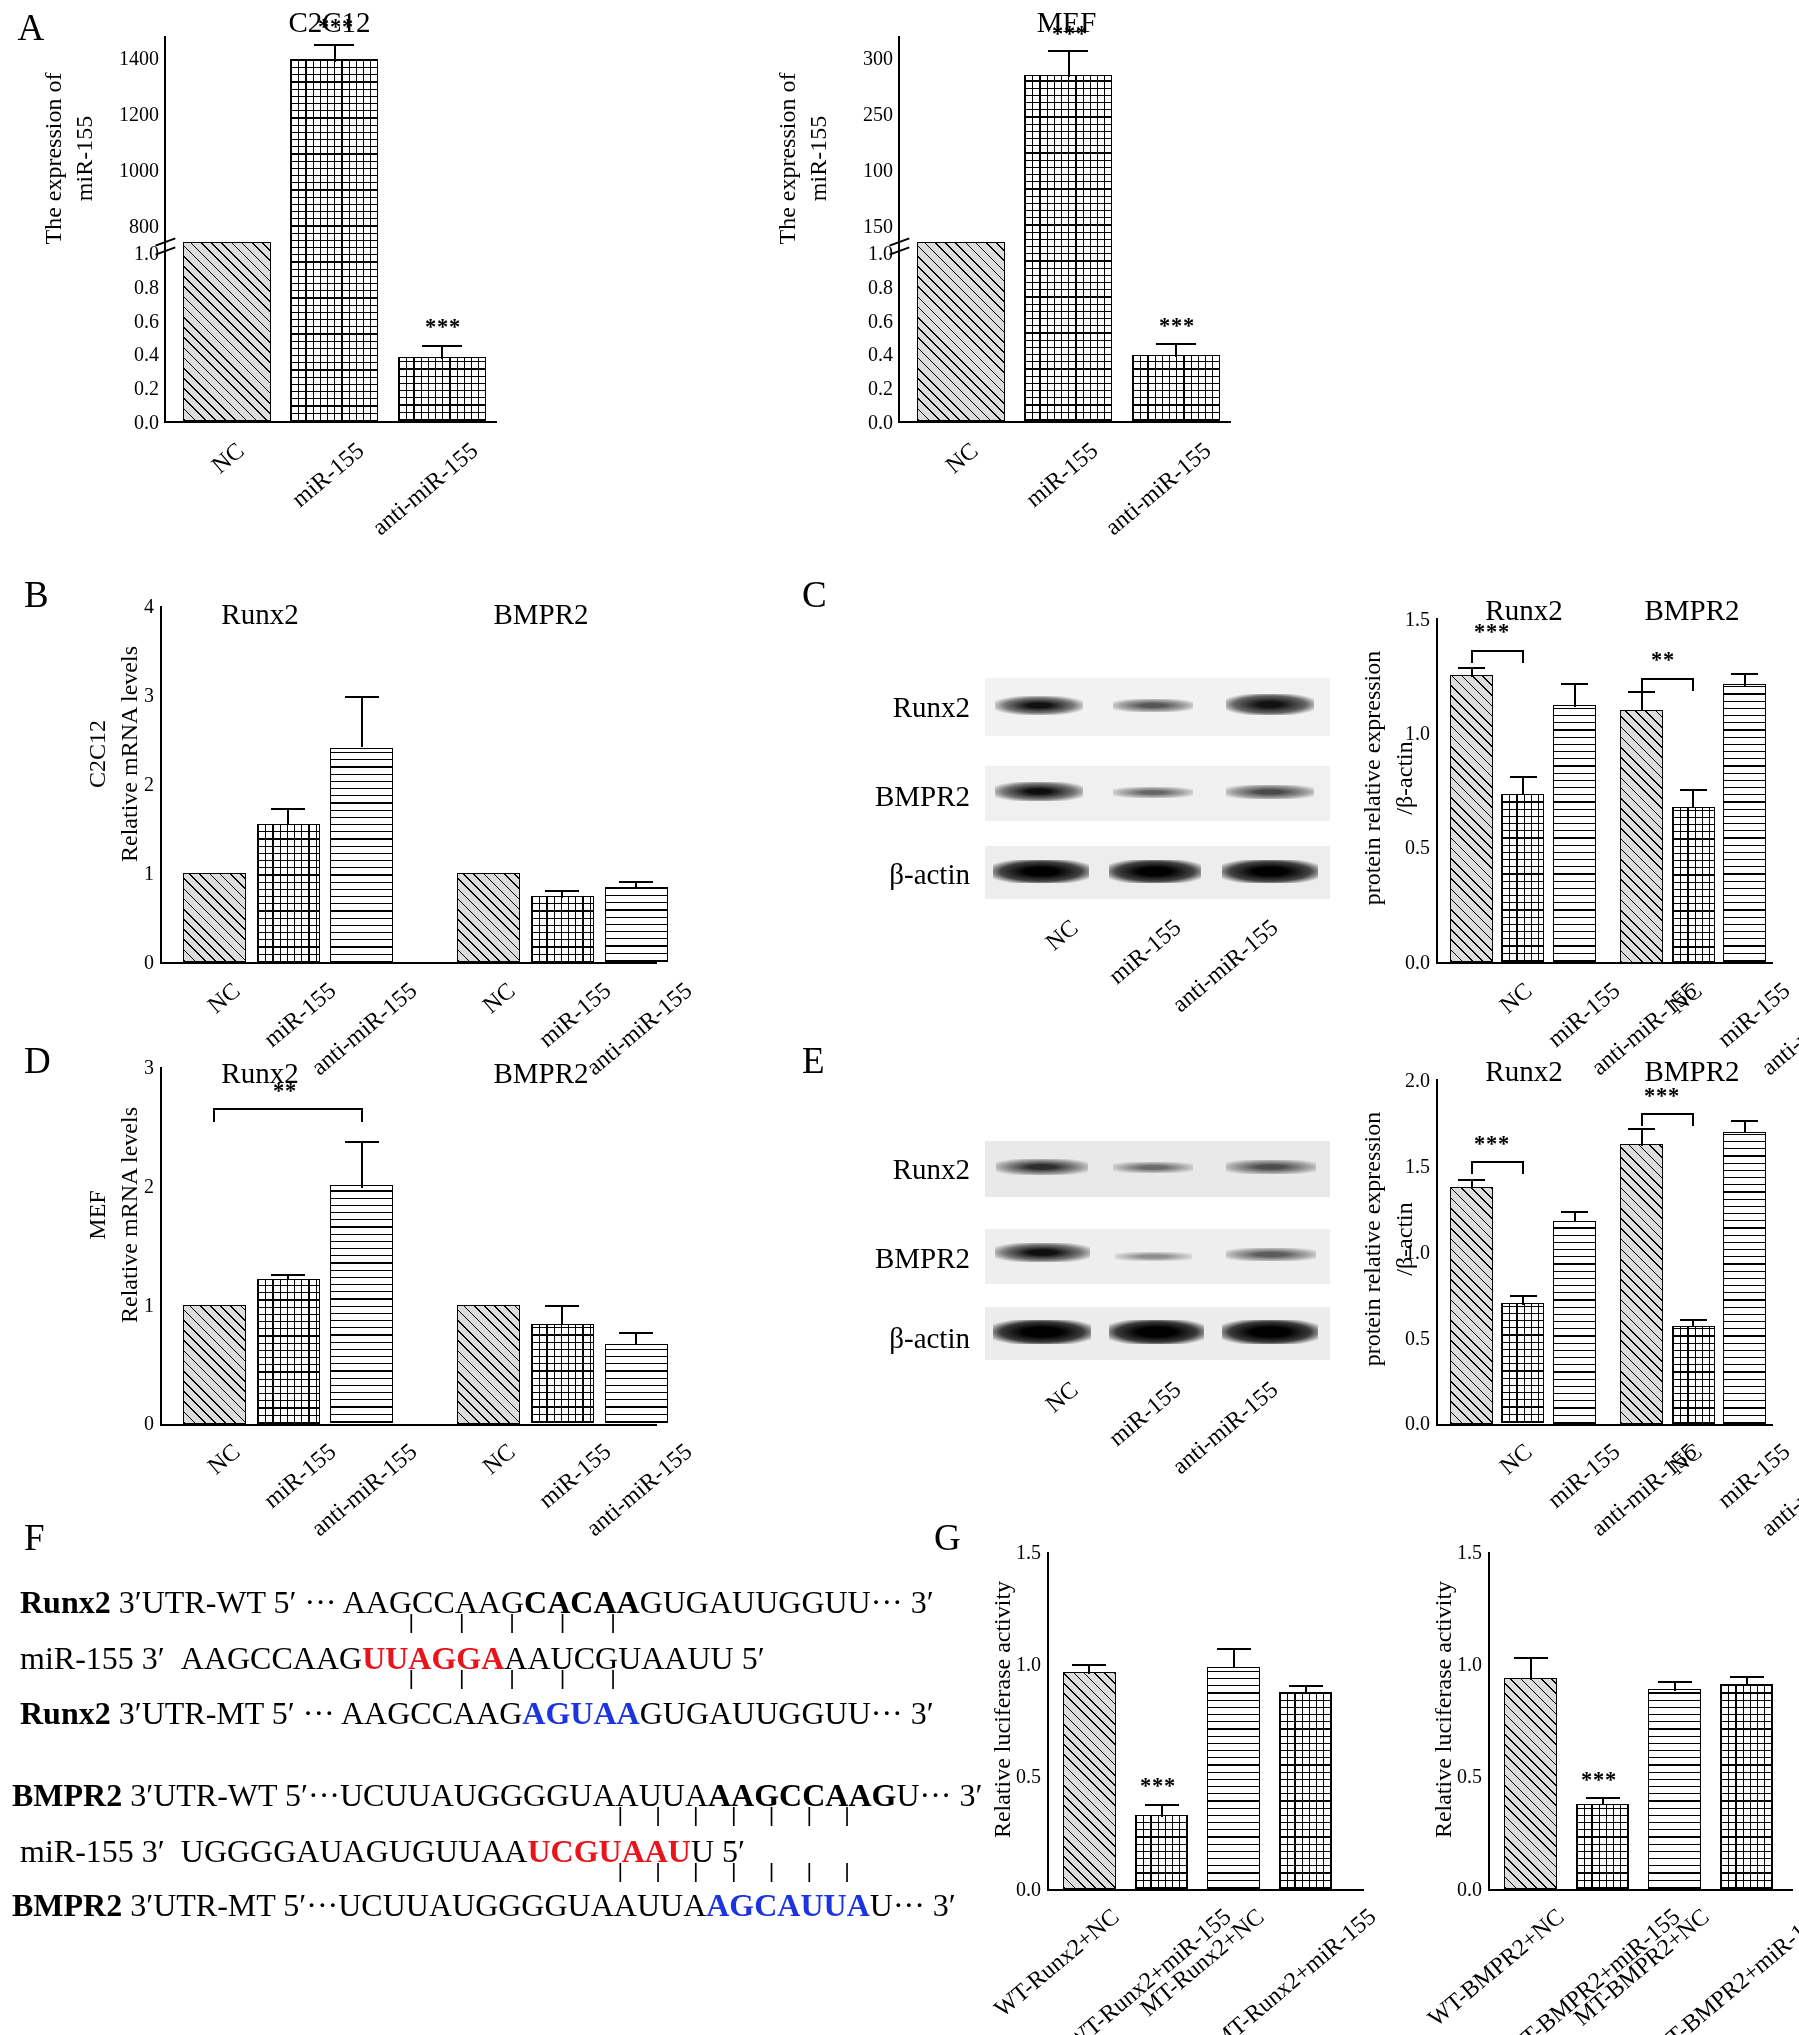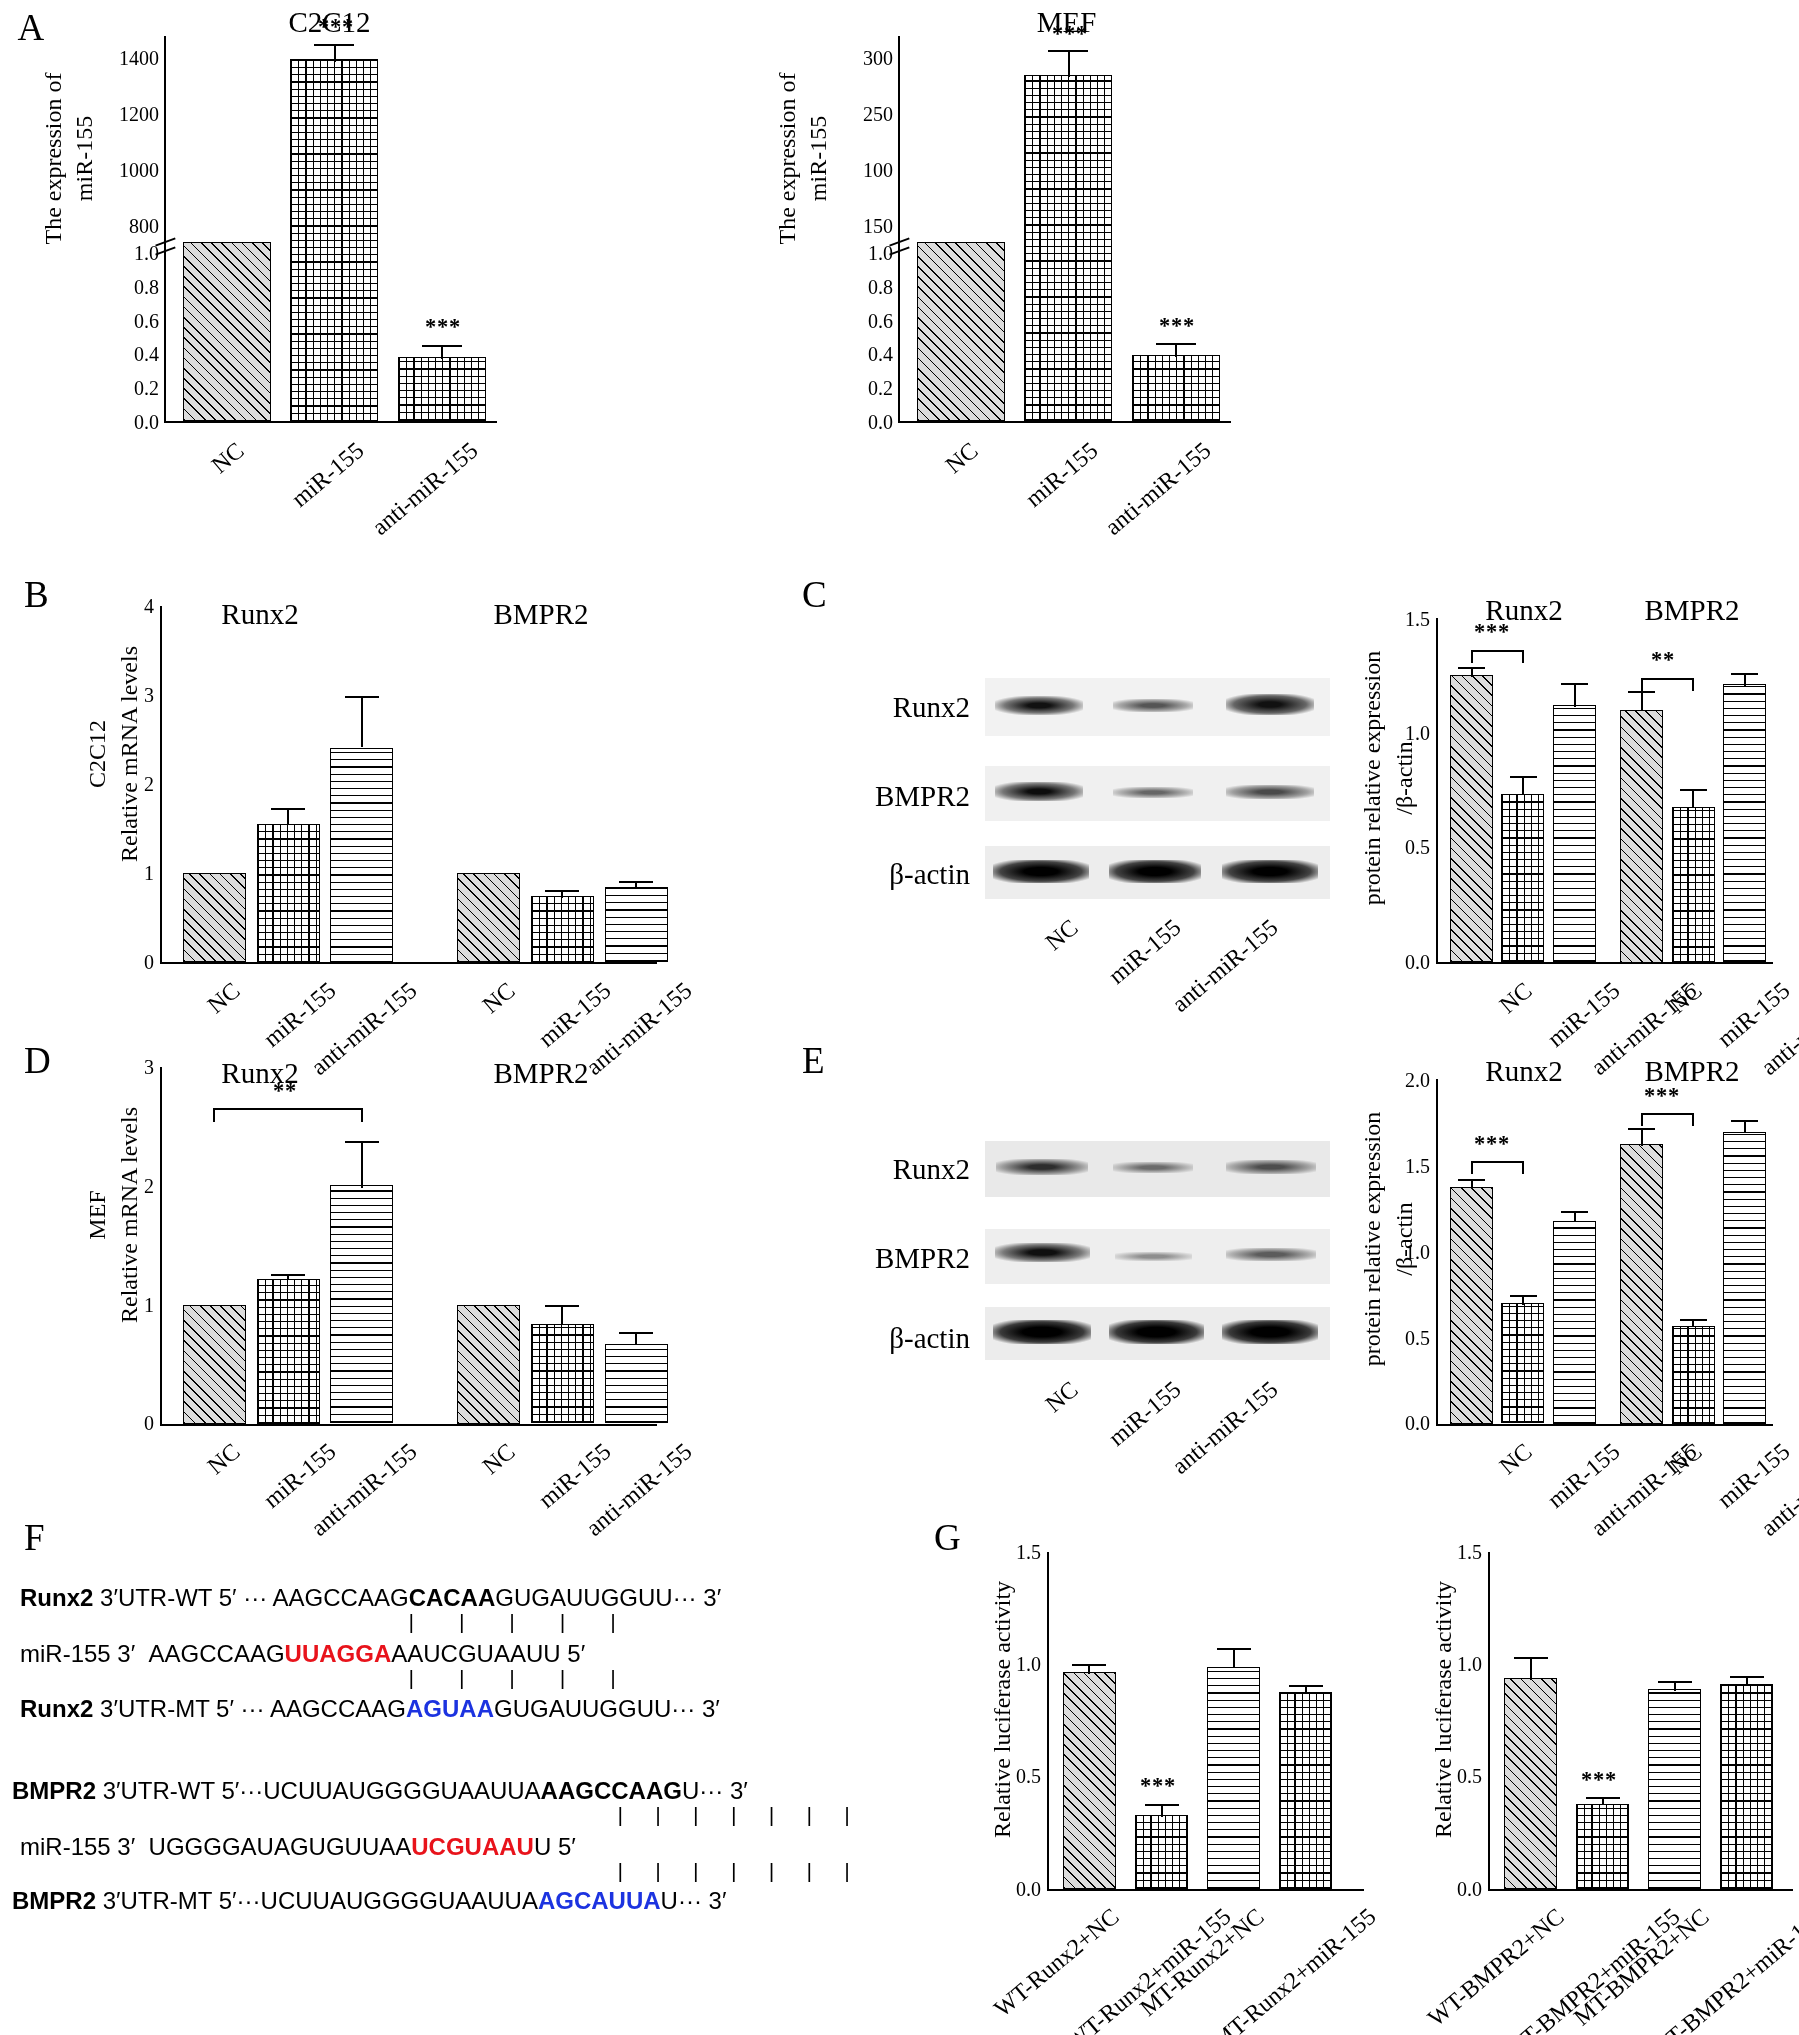--- a/index.html
+++ b/index.html
@@ -23,21 +23,21 @@
   
   .f-diag{background:
       repeating-linear-gradient(45deg,#000 0 1.2px,transparent 1.2px 7.2px),#dcdcdc;}
   .f-check{background:
       repeating-linear-gradient(0deg,#000 0 1.2px,transparent 1.2px 7.2px),
       repeating-linear-gradient(90deg,#000 0 1.2px,transparent 1.2px 7.2px),#fff;}
   .f-horiz{background:
       repeating-linear-gradient(0deg,#000 0 1.2px,transparent 1.2px 7.2px),#fff;}
   .blot-box{position:absolute;border:0;overflow:hidden;background:#efefef;}
   .blot-lane{position:absolute;}
-  .seqrow{position:absolute;font-size:24px;white-space:nowrap;font-family:Liberation Sans, sans-serif;}
+  .seqrow{position:absolute;font-size:32px;white-space:nowrap;font-family:Liberation Serif, serif;}
   .bold{font-weight:bold;}
   .red{color:#e8131b;font-weight:bold;}
   .blue{color:#1c33e0;font-weight:bold;}
   .pipes{position:absolute;font-size:21px;letter-spacing:0px;white-space:pre;font-family:"Liberation Mono",monospace;}
 </style>
 </head>
 <body>
 
 <div class="panel-letter" style="left:17.6px;top:6.4px;">A</div>
 

